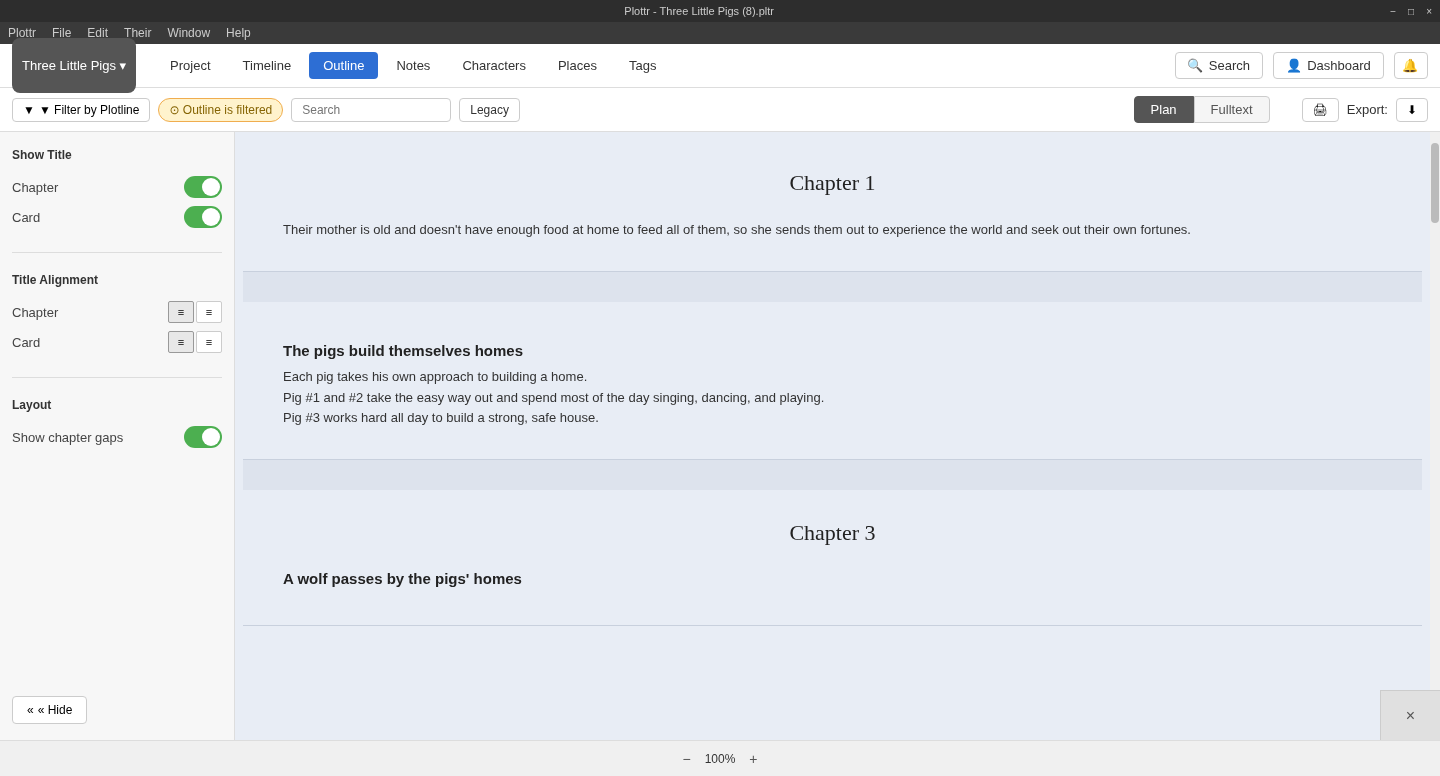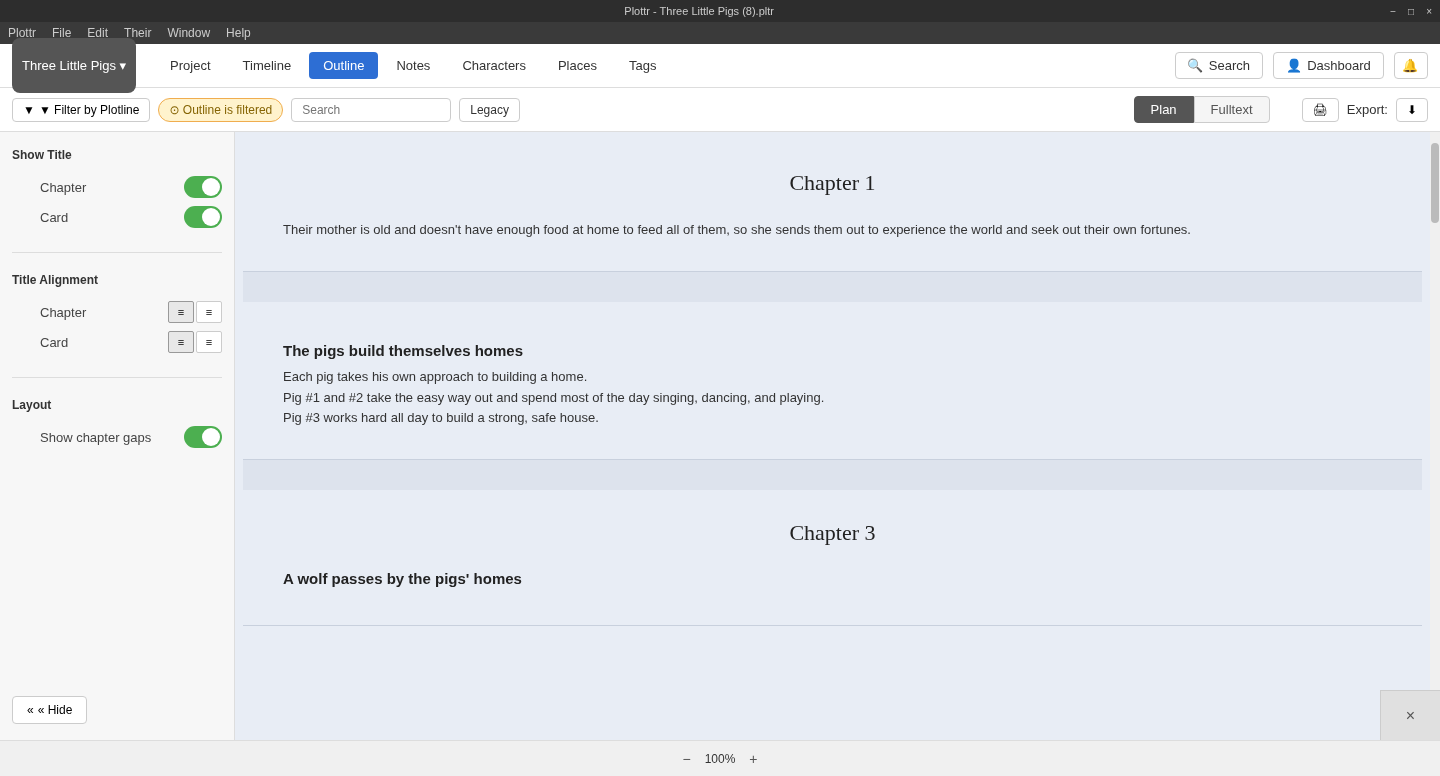--- a/index.html
+++ b/index.html
@@ -204,21 +204,20 @@
     .sidebar-row {
       display: flex;
       align-items: center;
       justify-content: space-between;
       padding: 4px 0;
     }
 
     .sidebar-row-label {
       font-size: 13px;
       color: #444;
-      margin-left: 28px;
     }
 
     
     .toggle {
       width: 38px;
       height: 22px;
       border-radius: 11px;
       background: #4CAF50;
       position: relative;
       cursor: pointer;

